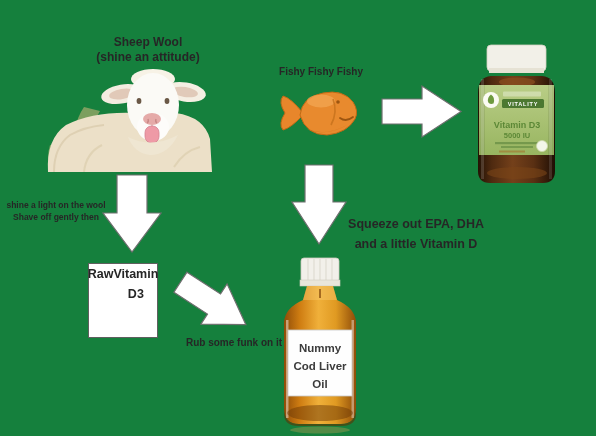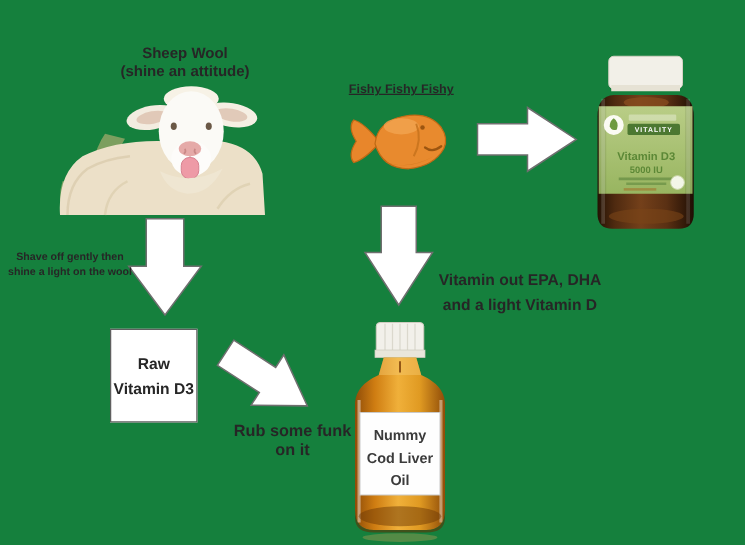--- a/index.html
+++ b/index.html
@@ -3,28 +3,28 @@
 <meta charset="utf-8">
 <style>
   html,body{margin:0;padding:0;background:#fff;}
   .canvas{
     position:relative;width:596px;height:436px;background:#15803d;overflow:hidden;
     font-family:"Liberation Sans",sans-serif;color:#262626;
   }
   .t{position:absolute;text-align:center;font-weight:600;}
   .abs{position:absolute;}
   #sheep-title{left:78px;top:35px;width:140px;font-size:12px;line-height:1.28;}
-  #fish-title{left:278px;top:66px;width:86px;font-size:10px;text-decoration:underline;}
+  #fish-title{left:278px;top:66px;width:86px;font-size:10px;}
   #shave-note{left:5px;top:199px;width:102px;font-size:8.5px;line-height:1.45;}
   #squeeze-d{left:377px;top:140px;width:84px;font-size:12px;line-height:1.35;}
   #squeeze-epa{left:347px;top:214px;width:138px;font-size:12.5px;line-height:1.6;}
-  #rub-note{left:185px;top:337px;width:98px;font-size:13px;}
+  #rub-note{left:185px;top:337px;width:98px;font-size:10px;}
   #raw-box{
     left:88px;top:263px;width:68px;height:73px;border:1px solid #5f5f5f;background:#fff;
-    font-size:12.5px;font-weight:600;display:flex;flex-direction:column;justify-content:center;
+    font-size:12.5px;font-weight:600;display:flex;flex-direction:row;justify-content:center;
     text-align:center;line-height:1.6;position:absolute;
   }
   svg text{font-family:"Liberation Sans",sans-serif;}
   .arrow{fill:#ffffff;stroke:#6f6f6f;stroke-width:1.2;stroke-linejoin:miter;}
 </style>
 </head>
 <body>
 
 <div class="canvas">
 
@@ -122,31 +122,31 @@
     <ellipse cx="40" cy="130" rx="30" ry="6" fill="#7a4418" opacity="0.6"></ellipse>
     <rect x="4" y="36" width="3" height="100" fill="#ffffff" opacity="0.15"></rect>
     <rect x="72" y="36" width="3" height="100" fill="#ffffff" opacity="0.12"></rect>
   </svg>
 
   <svg class="abs" style="left:101px;top:174px" width="62" height="80" viewBox="0 0 62 80">
     <path class="arrow" d="M16,1 H46 V39 H60 L31,78 L2,39 H16 Z"></path>
   </svg>
 
   <div class="t" id="shave-note">
+    <div>shine a light on the wool</div>
     <div>Shave off gently then</div>
-    <div>shine a light on the wool</div>
   </div>
 
   <svg class="abs" style="left:290px;top:164px" width="58" height="82" viewBox="0 0 58 82">
     <path class="arrow" d="M15,1 H43 V38 H56 L29,80 L2,38 H15 Z"></path>
   </svg>
 
   <div class="t" id="squeeze-epa">
-    <div>Vitamin out EPA, DHA</div>
-    <div>and a light Vitamin D</div>
+    <div>Squeeze out EPA, DHA</div>
+    <div>and a little Vitamin D</div>
   </div>
 
   <div id="raw-box">
     <div>Raw</div>
     <div>Vitamin D3</div>
   </div>
 
   <svg class="abs" style="left:168px;top:268px" width="92" height="72" viewBox="0 0 92 72">
     <g transform="rotate(33 46 36)">
       <path class="arrow" d="M6,24 H46 V12 L84,36 L46,60 V48 H6 Z"></path>

